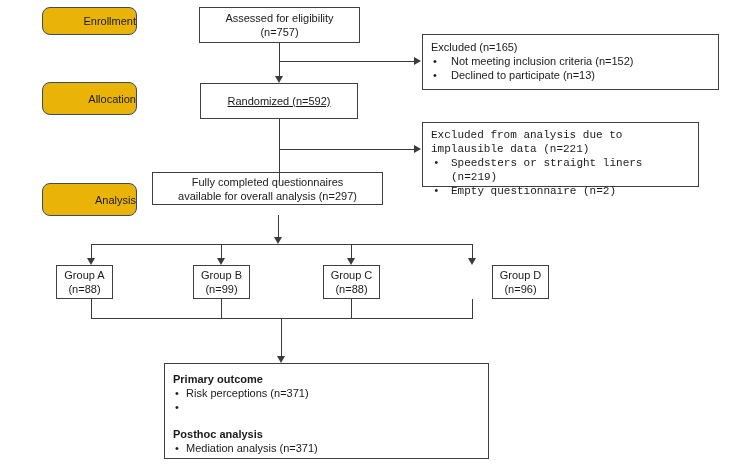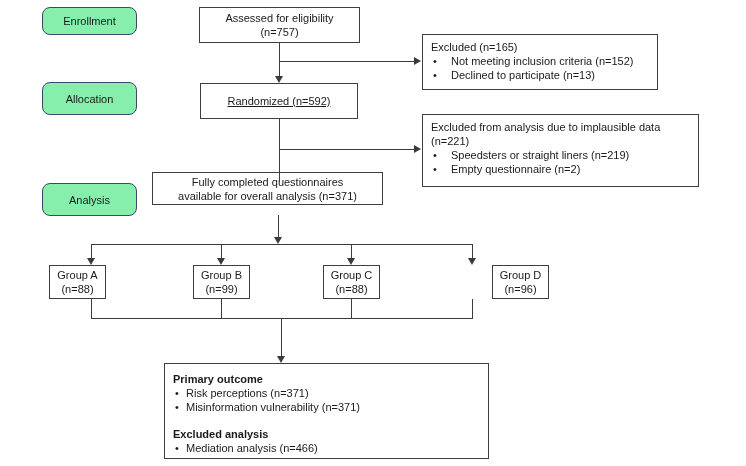--- a/index.html
+++ b/index.html
@@ -4,44 +4,44 @@
 <style>
   html, body { margin:0; padding:0; background:#ffffff; }
   .canvas {
     position:relative; width:746px; height:466px; background:#ffffff;
     font-family:"Liberation Sans", sans-serif; font-size:11px; color:#1a1a1a;
     overflow:hidden;
   }
   
   .stage {
     position:absolute; left:42px; width:95px;
-    background:#86efac; border:1.6px solid #3A4A68; border-radius:8px;
-    display:flex; align-items:center; justify-content:center;
+    background:#eab308; border:1.6px solid #3A4A68; border-radius:8px;
+    display:flex; align-items:center; justify-content:flex-end;
     box-sizing:border-box;
   }
   .stage-enrollment { top:7px;  height:28px; }
   .stage-allocation { top:82px; height:33px; }
   .stage-analysis   { top:183px;height:33px; }
 
   
   .box {
     position:absolute; background:#ffffff; border:1.5px solid #3f3f3f;
     box-sizing:border-box;
   }
   .centered { display:flex; flex-direction:column; align-items:center; justify-content:center; text-align:center; line-height:14px; }
 
   .box-assessed   { left:199px; top:7px;   width:161px; height:36px; }
   .box-randomized { left:200px; top:83px;  width:158px; height:36px;text-decoration:underline; }
   .box-completed  { left:152px; top:172px; width:231px; height:33px; }
-  .box-excluded1  { left:422px; top:34px;  width:236px; height:56px; }
-  .box-excluded2  { left:422px; top:114px; width:277px; height:73px; }
+  .box-excluded1  { left:422px; top:34px;  width:297px; height:56px; }
+  .box-excluded2  { left:422px; top:122px; width:277px; height:65px;font-family:Liberation Mono, monospace; }
   .box-outcome    { left:116px; top:363px; width:325px; height:96px;margin-left:48px; }
 
   .box-group { top:265px; width:57px; height:34px; }
-  .box-group-a { left:49px; }
+  .box-group-a { left:56px; }
   .box-group-b { left:193px; }
   .box-group-c { left:323px; }
   .box-group-d { left:444px;margin-left:48px; }
 
   
   .listbox { padding:5px 6px 4px 8px; line-height:14px; }
   .bullet-row { display:flex; align-items:flex-start; }
   .listbox .bullet-glyph { width:20px; flex:0 0 20px; padding-left:2px; box-sizing:border-box; }
   .outcome-pad { padding:8px 8px 4px 8px; line-height:14px; }
   .outcome-pad .bullet-glyph { width:13px; flex:0 0 13px; padding-left:2px; box-sizing:border-box; }
@@ -105,21 +105,21 @@
       <span>Speedsters or straight liners (n=219)</span>
     </div>
     <div class="bullet-row">
       <span class="bullet-glyph">•</span>
       <span>Empty questionnaire (n=2)</span>
     </div>
   </div>
 
   <div class="box box-completed centered">
     <div>Fully completed questionnaires</div>
-    <div>available for overall analysis (n=371)</div>
+    <div>available for overall analysis (n=297)</div>
   </div>
 
   <div class="box box-group box-group-a centered">
     <div>Group A</div>
     <div>(n=88)</div>
   </div>
   <div class="box box-group box-group-b centered">
     <div>Group B</div>
     <div>(n=99)</div>
   </div>
@@ -133,27 +133,26 @@
   </div>
 
   <div class="box box-outcome outcome-pad">
     <div class="section-title">Primary outcome</div>
     <div class="bullet-row">
       <span class="bullet-glyph">•</span>
       <span>Risk perceptions (n=371)</span>
     </div>
     <div class="bullet-row">
       <span class="bullet-glyph">•</span>
-      <span>Misinformation vulnerability (n=371)</span>
     </div>
     <div class="section-spacer"></div>
-    <div class="section-title">Excluded analysis</div>
+    <div class="section-title">Posthoc analysis</div>
     <div class="bullet-row">
       <span class="bullet-glyph">•</span>
-      <span>Mediation analysis (n=466)</span>
+      <span>Mediation analysis (n=371)</span>
     </div>
   </div>
 
   <div class="vline" style="left:278.5px; top:43px; height:34px;"></div>
   <div class="arr-down" style="left:274.5px; top:76px;"></div>
 
   <div class="hline" style="left:279px; top:60.5px; width:135px;"></div>
   <div class="arr-right" style="left:414px; top:56.5px;"></div>
 
   <div class="vline" style="left:278.5px; top:119px; height:63px;"></div>

